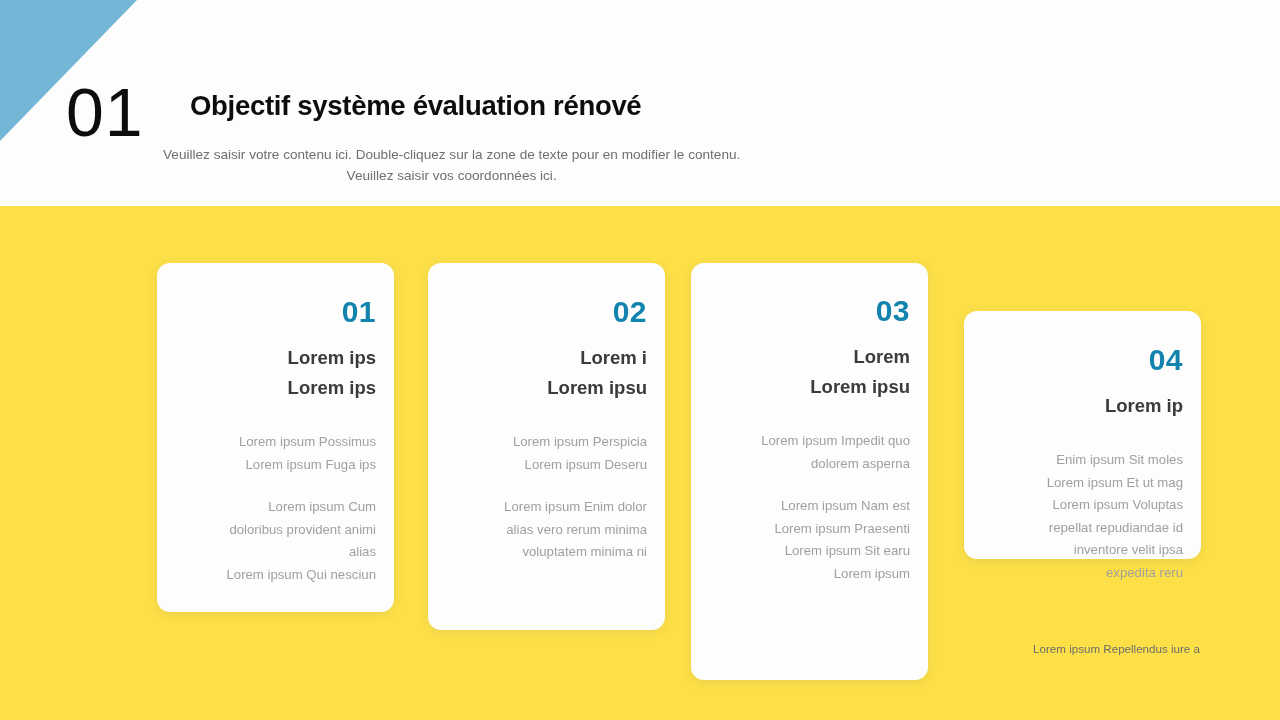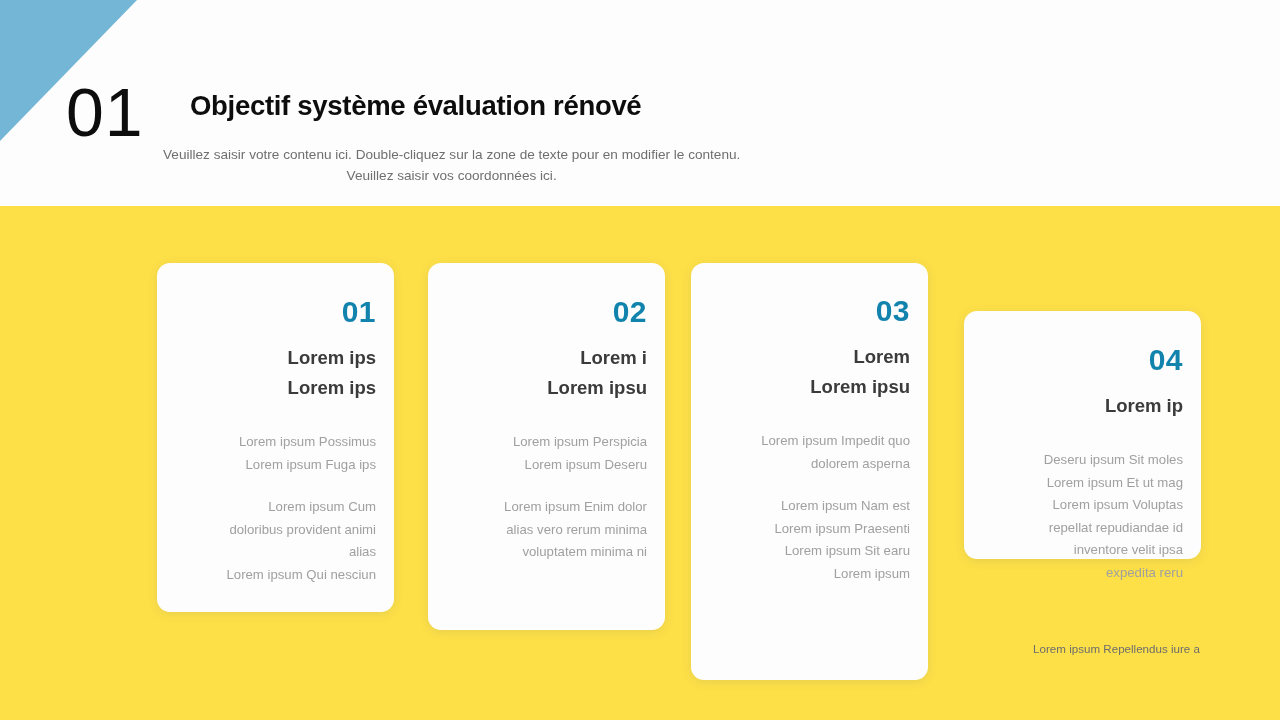--- a/index.html
+++ b/index.html
@@ -212,21 +212,21 @@
           <div>Lorem ipsum</div>
         </div>
     </div>
 
     <div class="card" id="card-4">
       <div class="card-num">04</div>
       <div class="card-head">
         <div>Lorem ip</div>
       </div>
       <div class="card-body first">
-          <div>Deseru ipsum Sit moles</div>
+          <div>Enim ipsum Sit moles</div>
           <div>Lorem ipsum Et ut mag</div>
           <div>Lorem ipsum Voluptas</div>
           <div>repellat repudiandae id</div>
           <div>inventore velit ipsa</div>
           <div>expedita reru</div>
         </div>
 
     </div>
 
   </div>

